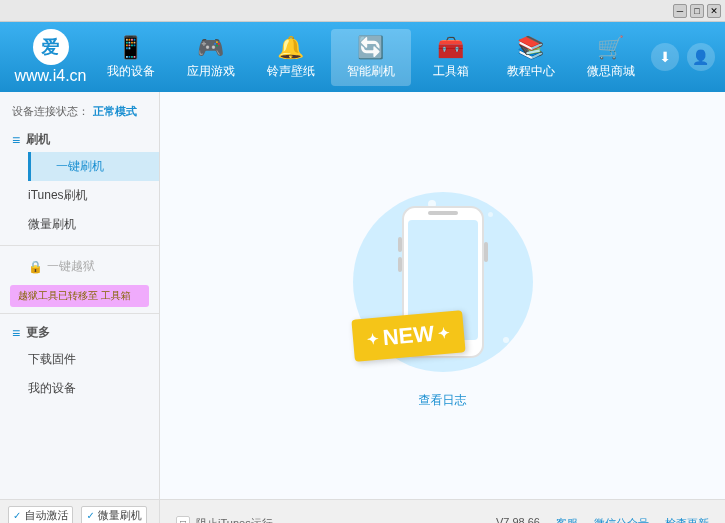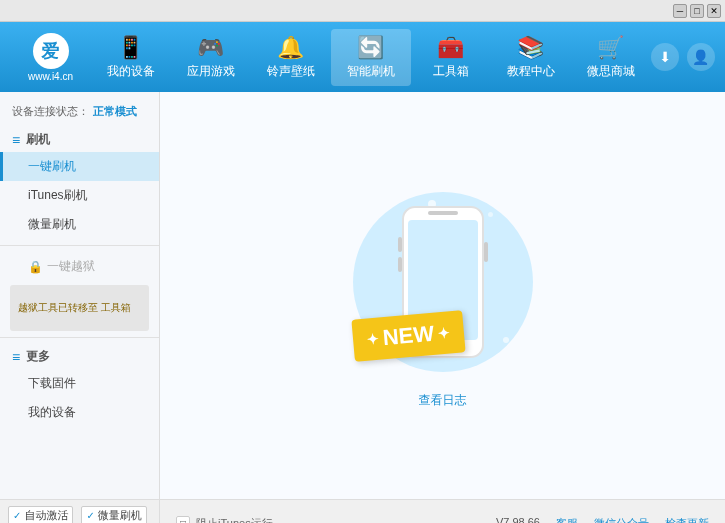--- a/index.html
+++ b/index.html
@@ -39,21 +39,21 @@
       color: white;
     }
     .logo-circle {
       width: 36px; height: 36px;
       border-radius: 50%;
       background: white;
       display: flex; align-items: center; justify-content: center;
       font-size: 18px; font-weight: bold; color: #1a8fd1;
     }
     .logo-text {
-      font-size: 10px; color: white; margin-top: 2px;
+      font-size: 16px; color: white; margin-top: 2px;
     }
     .nav-items {
       flex: 1;
       display: flex;
       align-items: center;
       justify-content: center;
       gap: 0px;
     }
     .nav-item {
       width: 80px;
@@ -115,29 +115,30 @@
       padding: 6px 12px 6px 28px;
       font-size: 12px;
       color: #444;
       cursor: pointer;
     }
     .sidebar-item.active {
       background: #d0eaf8;
       color: #1a8fd1;
       border-left: 3px solid #1a8fd1;
       padding-left: 25px;
+      margin-left: 28px;
     }
     .sidebar-divider {
       height: 1px; background: #e0e0e0;
       margin: 6px 0;
     }
     .sidebar-note {
       margin: 4px 10px;
-      padding: 16px 8px;
-      background: #e5e5e5;
+      padding: 4px 8px;
+      background: #f0abfc;
       border-radius: 3px;
       font-size: 10px;
       color: #856404;
       line-height: 1.4;
     }
     .sidebar-disabled {
       padding: 6px 12px 6px 28px;
       font-size: 12px; color: #aaa;
       display: flex; align-items: center; gap: 4px;
     }

